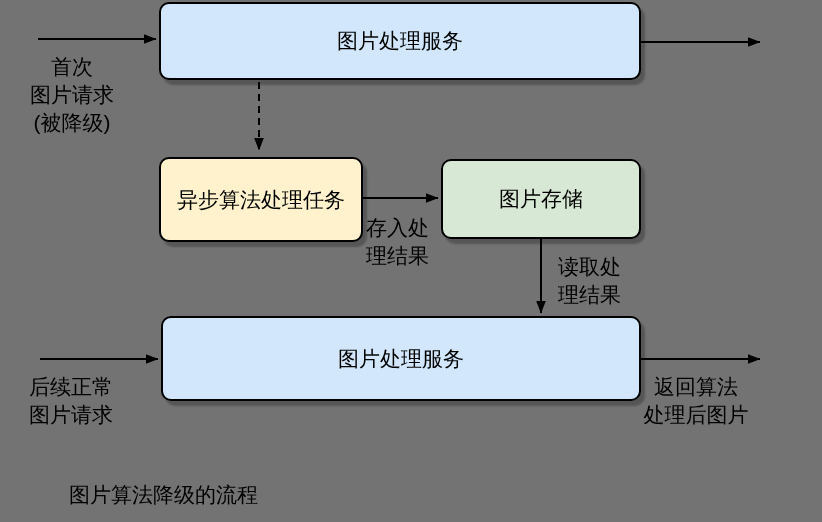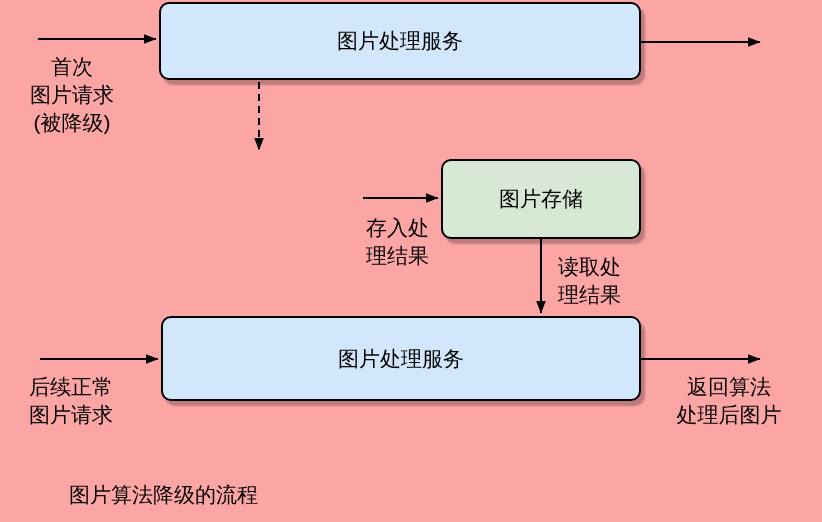--- a/index.html
+++ b/index.html
@@ -5,21 +5,21 @@
   html, body {
     margin: 0;
     padding: 0;
     background: #ffffff;
     font-family: "Liberation Sans", "DejaVu Sans", sans-serif;
   }
   #canvas {
     position: relative;
     width: 822px;
     height: 522px;
-    background: #fca5a5;
+    background: #737373;
     overflow: hidden;
     color: #000000;
   }
   .flow-box {
     position: absolute;
     box-sizing: border-box;
     border: 2px solid #000000;
     border-radius: 10px;
     display: flex;
     align-items: center;
@@ -44,21 +44,21 @@
     line-height: 28px;
     white-space: pre-line;
     color: #000000;
   }
   #label-first-request    { left: 8px;   top: 53px;  width: 128px; text-align: center; }
   #label-temp-return      { left: 667px; top: 50px;  text-align: left; }
   #label-create-task      { left: 266px; top: 103px; }
   #label-store-result     { left: 366px; top: 214px; }
   #label-read-result      { left: 558px; top: 253px; }
   #label-next-request     { left: 10px;  top: 373px; width: 122px; text-align: center; }
-  #label-return-processed { left: 666px; top: 373px; width: 126px; text-align: center; }
+  #label-return-processed { left: 633px; top: 373px; width: 126px; text-align: center; }
   #diagram-caption        { left: 69px;  top: 481px; font-size: 21px; }
 
   #arrow-layer {
     position: absolute;
     left: 0; top: 0;
     width: 822px;
     height: 522px;
     pointer-events: none;
   }
 </style>
@@ -79,20 +79,23 @@
     <line x1="363" y1="198" x2="438" y2="198" stroke="#000000" stroke-width="2" marker-end="url(#arrowhead)"></line>
     <line x1="541" y1="239" x2="541" y2="313" stroke="#000000" stroke-width="2" marker-end="url(#arrowhead)"></line>
     <line x1="40" y1="359" x2="158" y2="359" stroke="#000000" stroke-width="2" marker-end="url(#arrowhead)"></line>
     <line x1="641" y1="359" x2="760" y2="359" stroke="#000000" stroke-width="2" marker-end="url(#arrowhead)"></line>
   </svg>
 
   <div id="box-service-top" class="flow-box box-blue">
     <span>图片处理服务</span>
   </div>
 
+  <div id="box-async-task" class="flow-box box-yellow">
+    <span>异步算法处理任务</span>
+  </div>
 
   <div id="box-storage" class="flow-box box-green">
     <span>图片存储</span>
   </div>
 
   <div id="box-service-bottom" class="flow-box box-blue">
     <span>图片处理服务</span>
   </div>
 
   <div id="label-first-request" class="edge-label">首次

